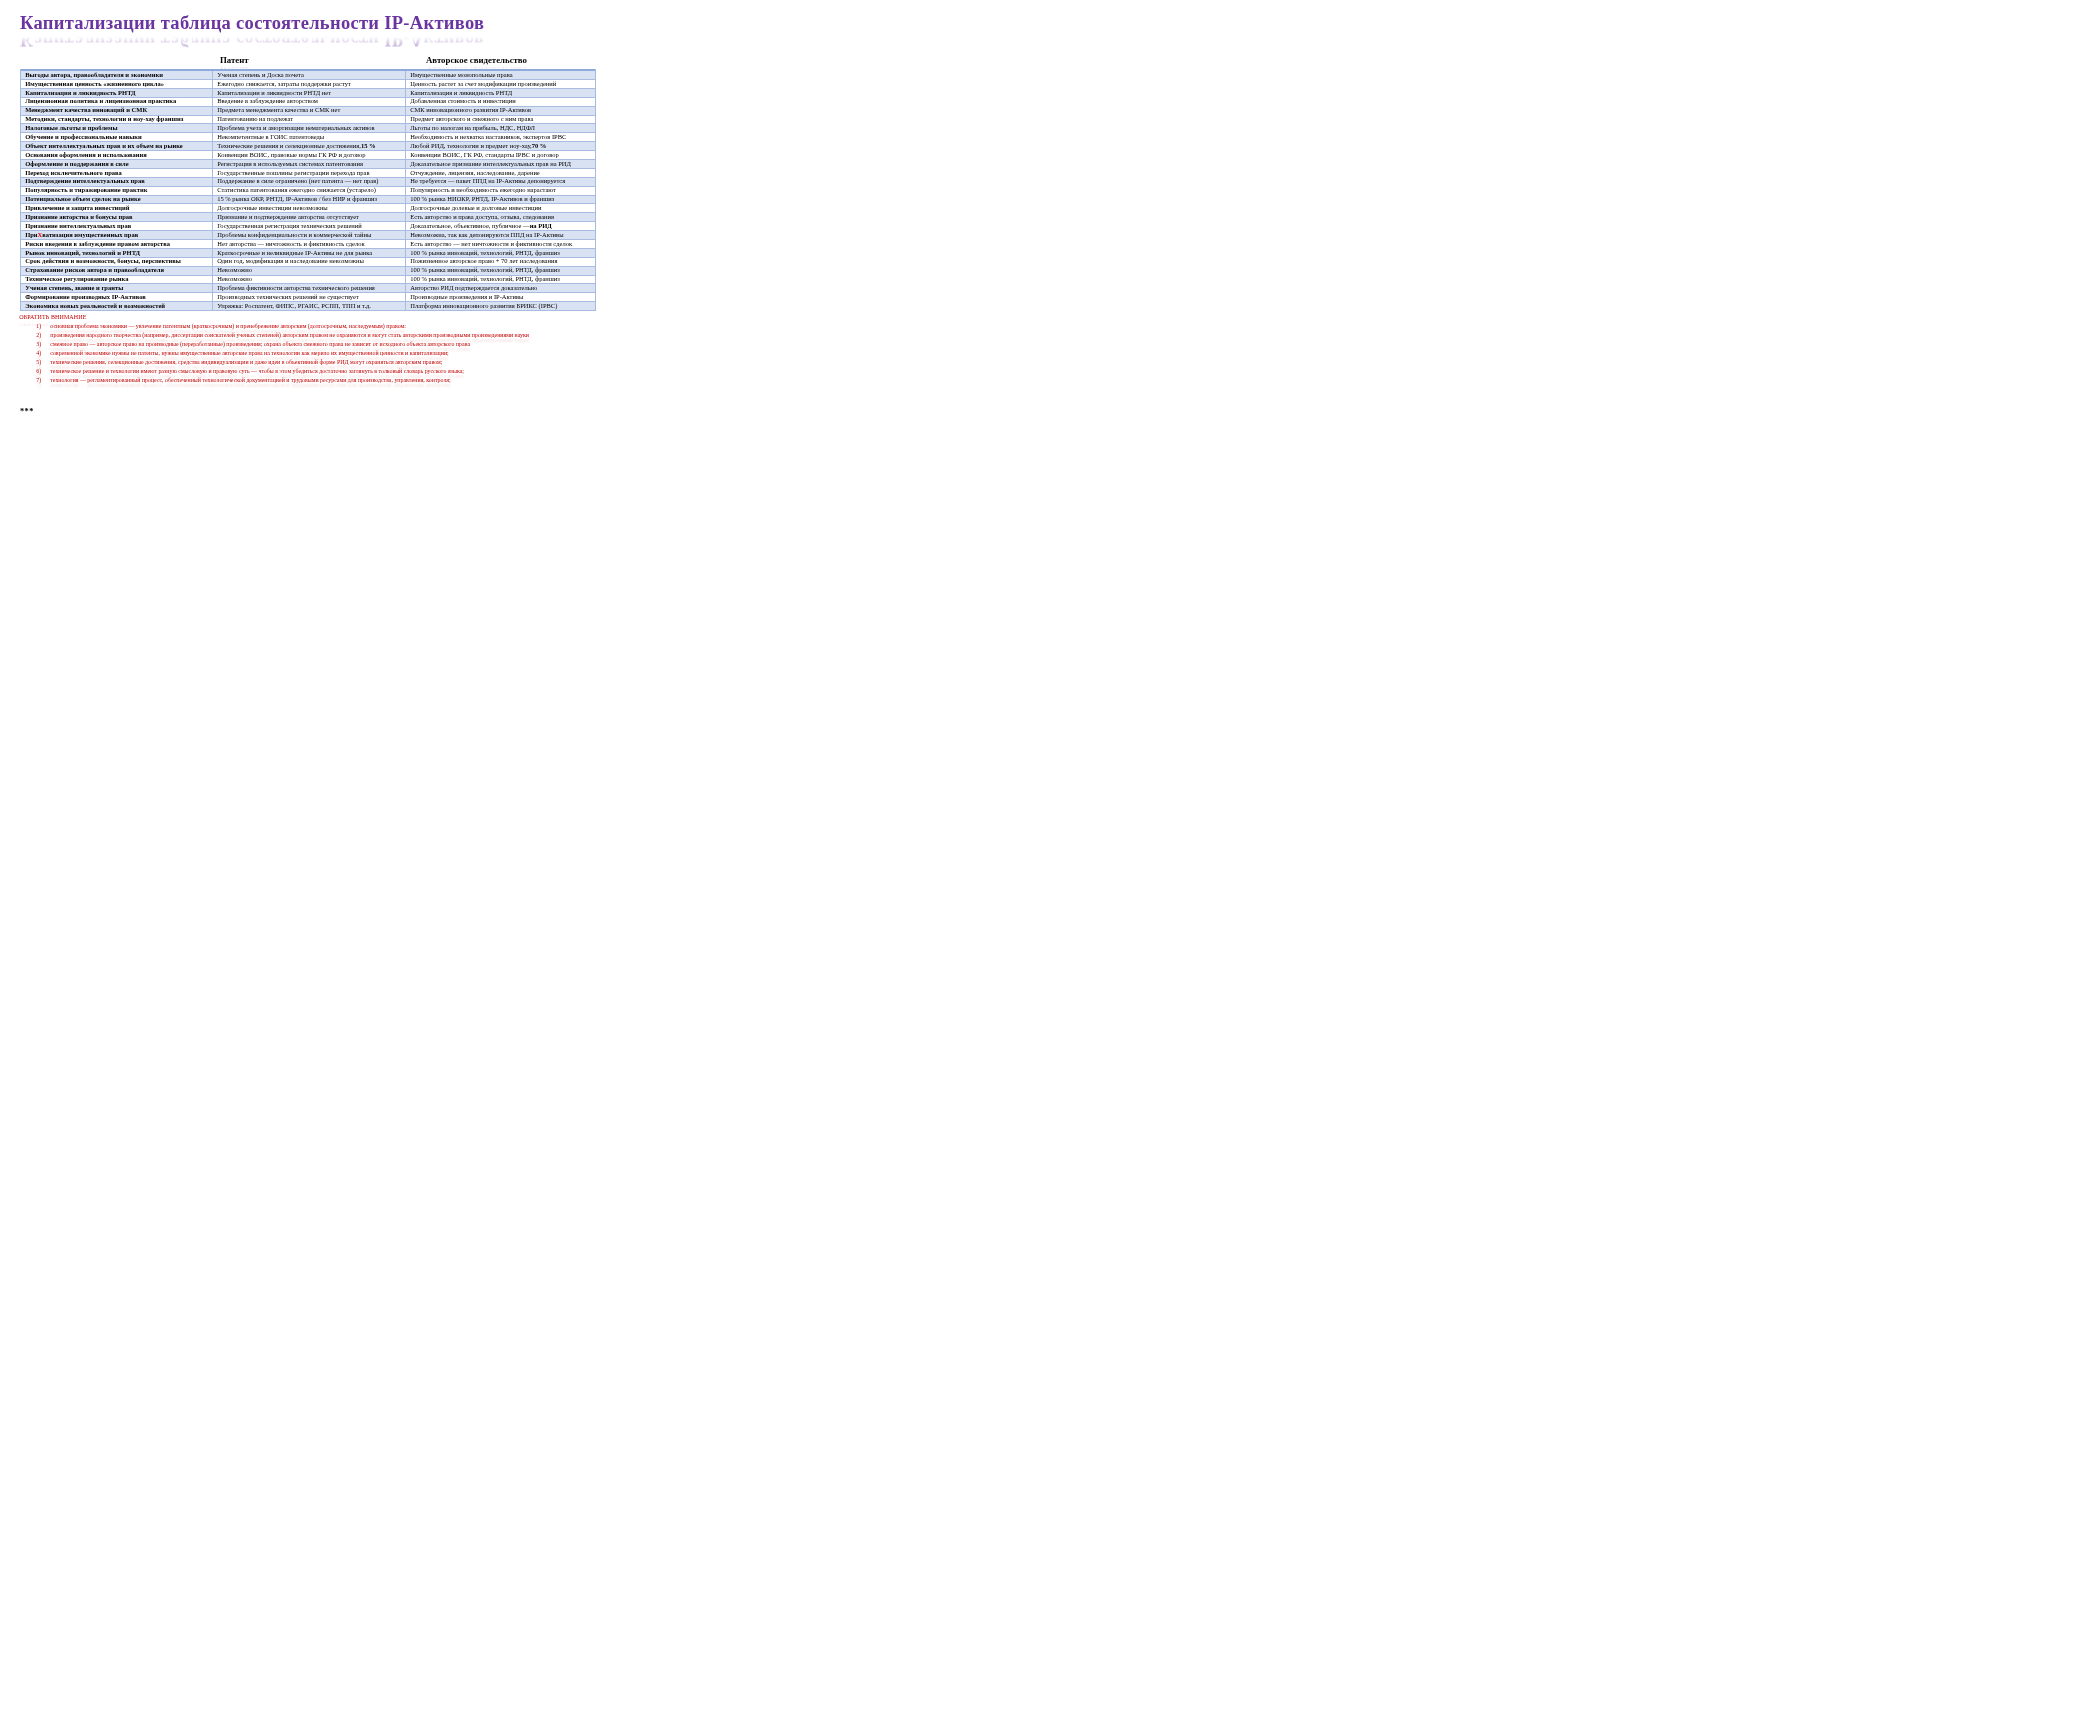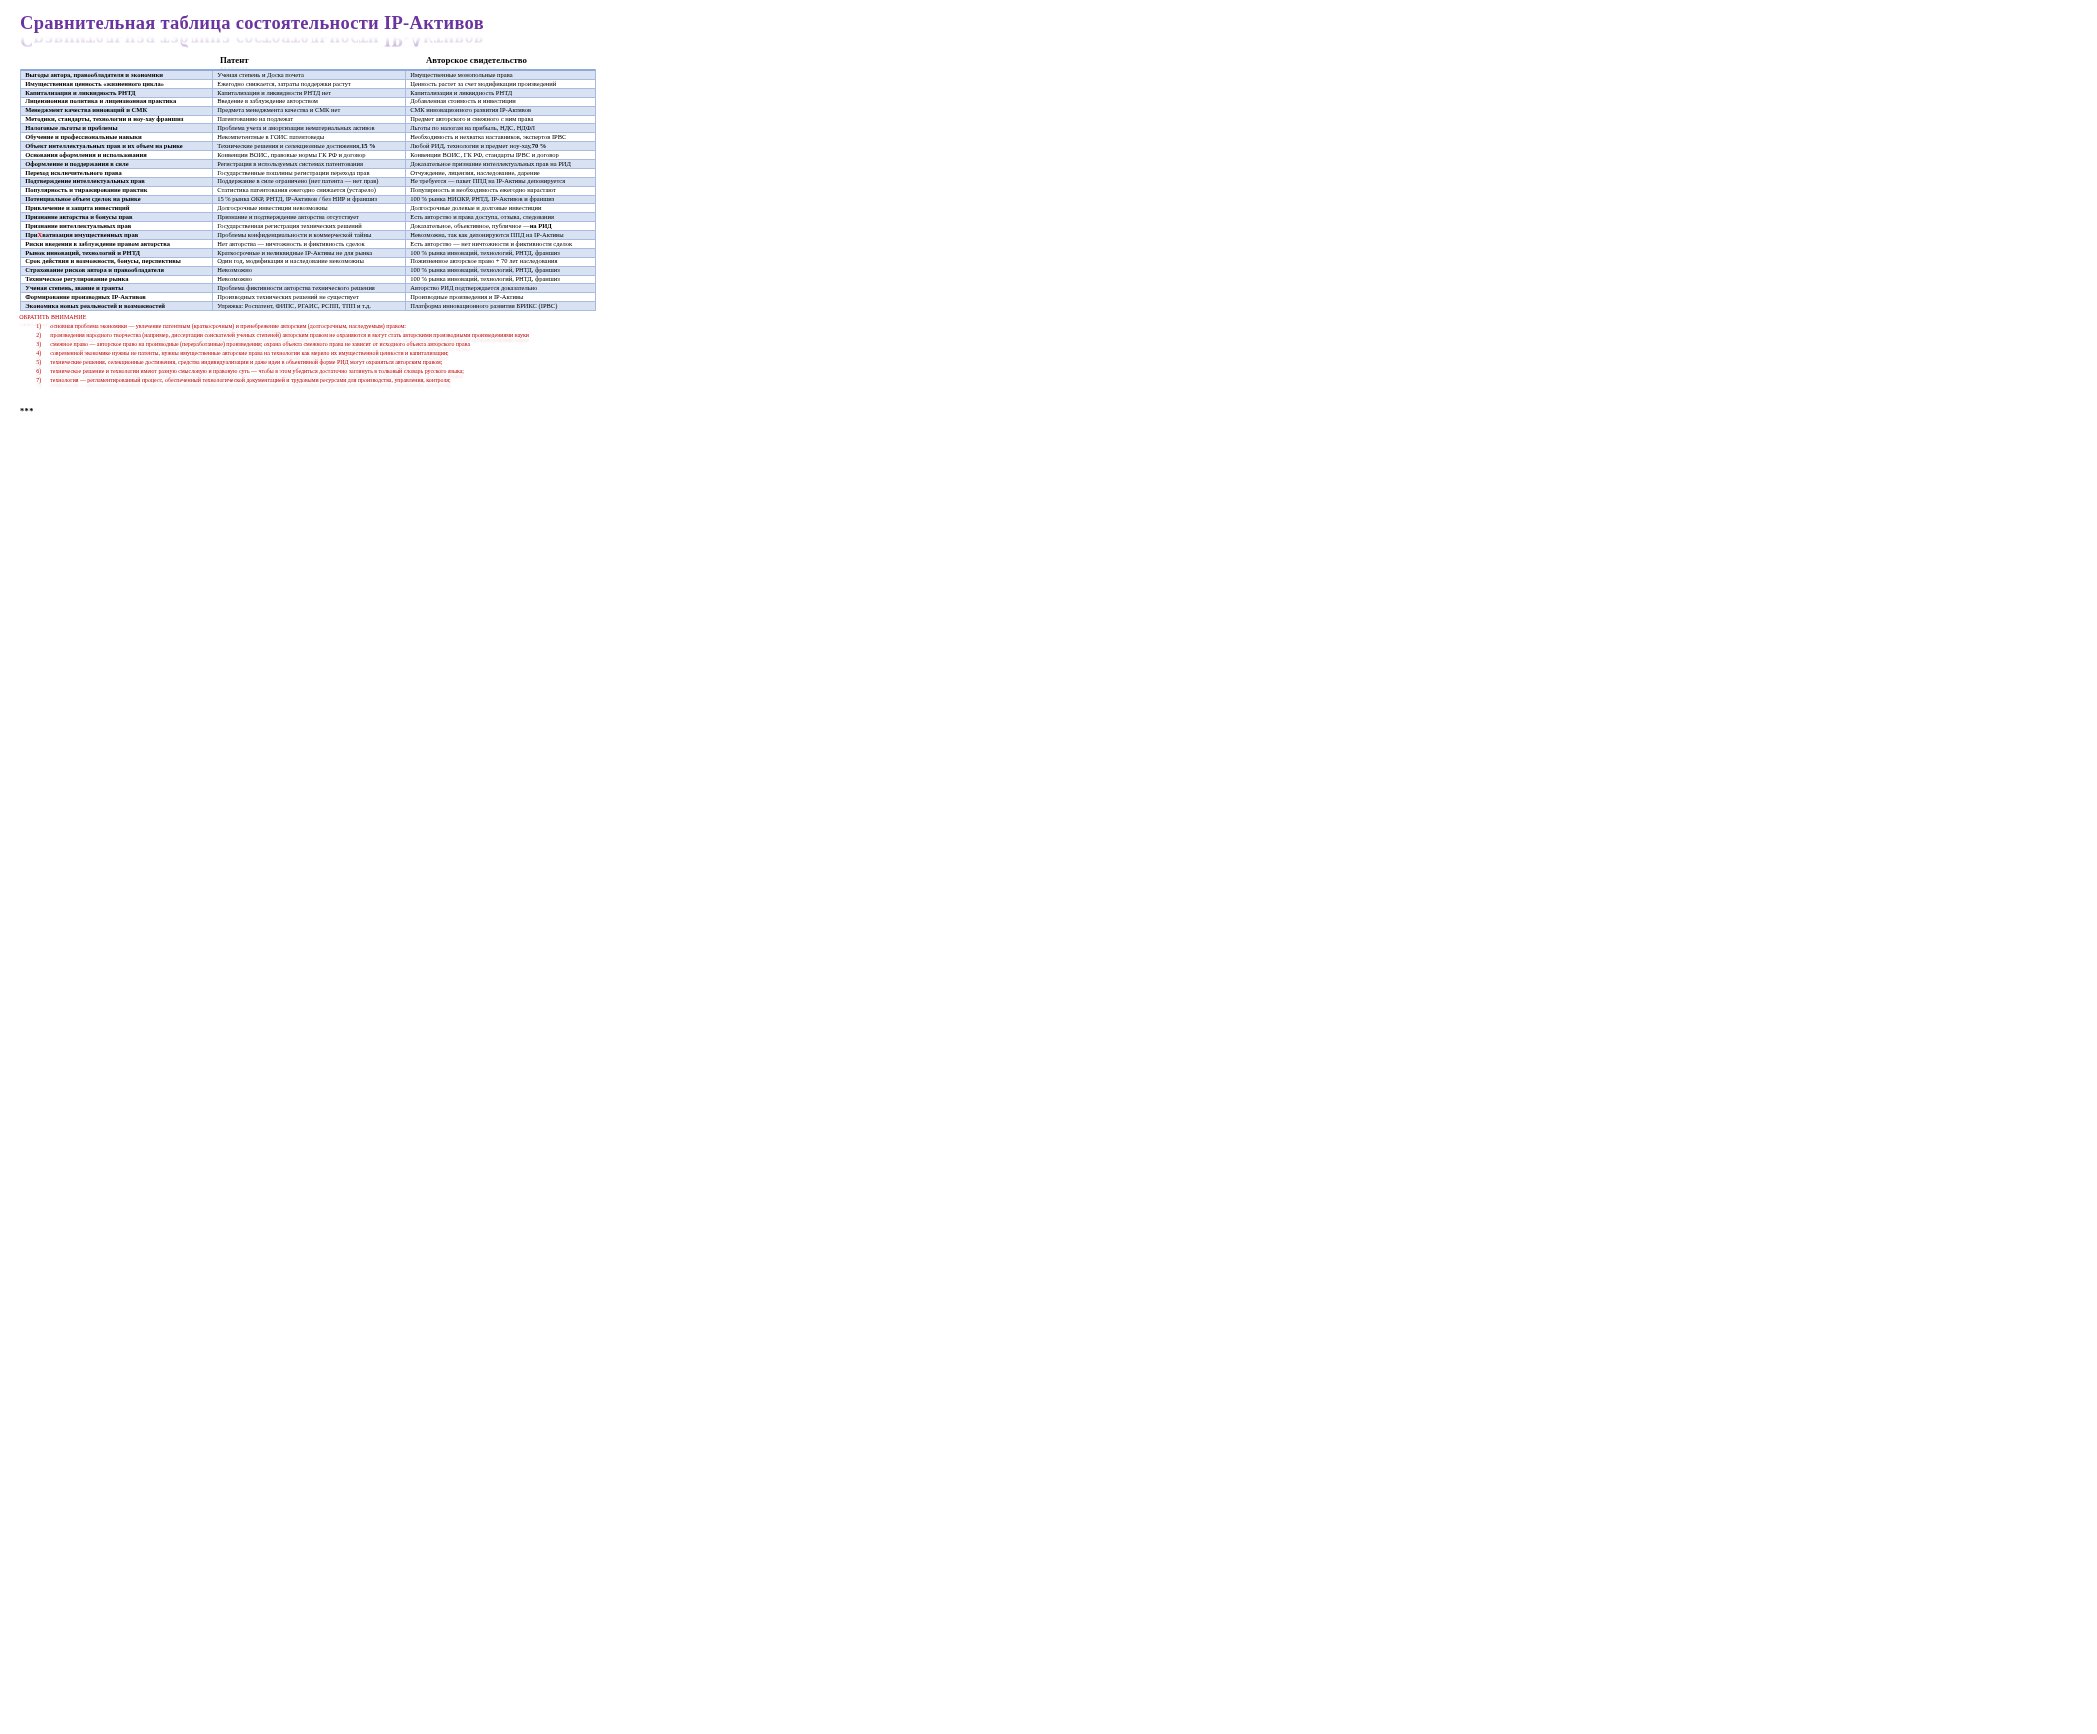--- a/index.html
+++ b/index.html
@@ -65,21 +65,21 @@
   .note-num{display:inline-block;width:14px;}
   
   .footer-stars{
     position:absolute;left:20px;top:407px;
     font-size:8.4px;font-weight:bold;color:#000;letter-spacing:0.4px;
   }
 </style>
 </head>
 <body>
 
-<div class="page-title">Сравнительная таблица состоятельности IP-Активов</div>
+<div class="page-title">Капитализации таблица состоятельности IP-Активов</div>
 
 <div class="col-head patent">Патент</div>
 <div class="col-head certificate">Авторское свидетельство</div>
 
 <div class="cmp-table">
   <div class="top-band"></div>
   <div>
       <div class="row blue">
         <div class="cell c1 label">Выгоды автора, правообладателя и экономики</div>
         <div class="cell c2">

